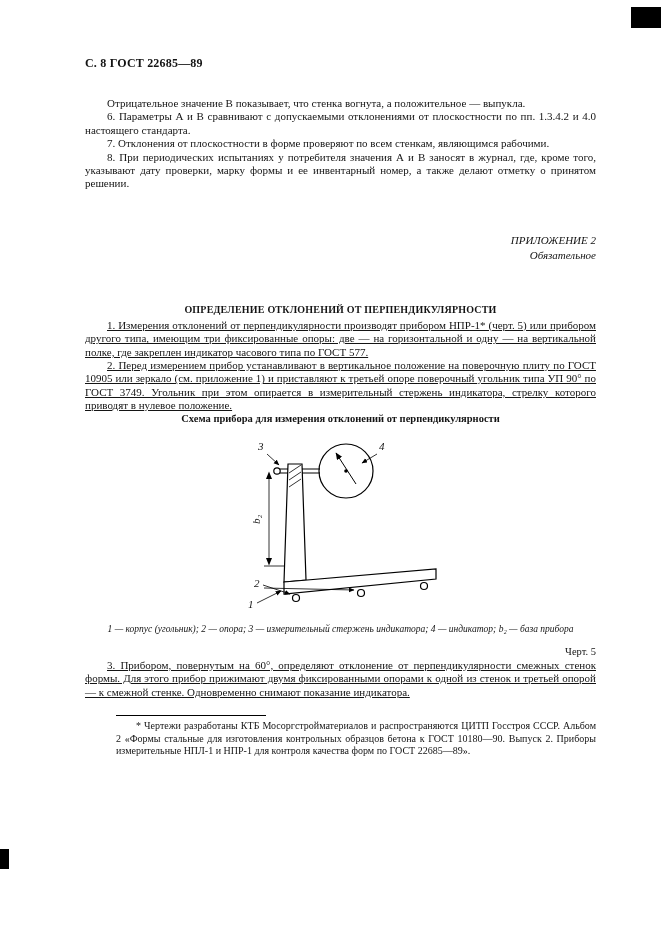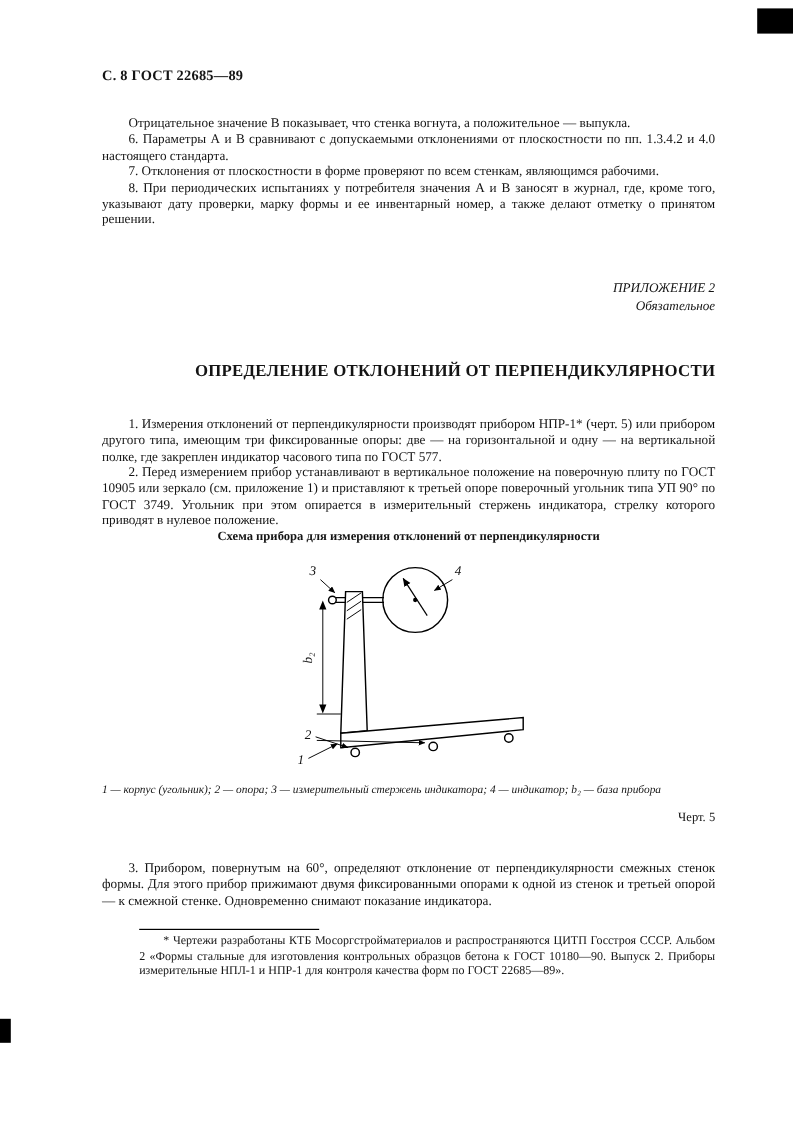--- a/index.html
+++ b/index.html
@@ -20,36 +20,36 @@
   .doc-header { font-weight:bold; font-size:12px; margin-bottom:26px; letter-spacing:0.2px; }
 
   .para {
     font-size:11px; line-height:13.4px;
     text-align:justify; text-indent:22px;
   }
   .intro-block .para { margin:0; }
 
   .appendix-block { margin-top:42px; text-align:right; font-style:italic; font-size:11px; line-height:15px; }
 
-  .section-title { margin-top:40px; text-align:right; font-weight:bold; font-size:14px; line-height:14px; letter-spacing:0.2px; }
+  .section-title { margin-top:40px; text-align:center; font-weight:bold; font-size:10px; line-height:14px; letter-spacing:0.2px; }
 
-  .body-block { margin-top:31px; }
+  .body-block { margin-top:2px;text-decoration:underline; }
   .body-block .para { margin:0; }
 
   .figure-heading { text-align:center; font-weight:bold; font-size:10.5px; }
 
   .figure-wrap { margin-top:8px; text-align:center; }
   svg.diagram { display:inline-block; }
   svg.diagram text { font-family:"Liberation Serif","DejaVu Serif",serif; font-size:11px; font-style:italic; fill:#141414; }
   svg.diagram .geom { fill:#ffffff; stroke:#000; stroke-width:1.2; }
   svg.diagram .thin { stroke:#000; stroke-width:1; fill:none; }
   svg.diagram .hair { stroke:#000; stroke-width:0.8; fill:none; }
   svg.diagram .solid { fill:#000; stroke:none; }
 
-  .figure-caption { margin-top:6px; font-size:9.5px; font-style:italic; }
+  .figure-caption { margin-top:6px; text-align:center; font-size:9.5px; font-style:italic; }
   .figure-label { margin-top:12px; text-align:right; font-size:10.5px; }
 
   .note-block { margin-top:10px; }
 
   .footnote-block { margin-top:16px;margin-left:31px; }
   .footnote-rule { width:150px; height:0; border-top:1px solid #000; margin-bottom:4px; }
   .footnote-text { font-size:10px; line-height:12.6px; text-align:justify; text-indent:20px; }
 </style>
 </head>
 <body>

